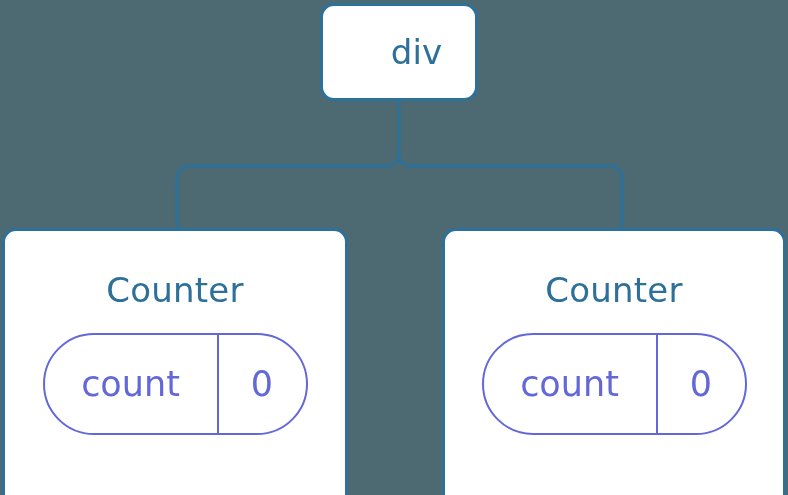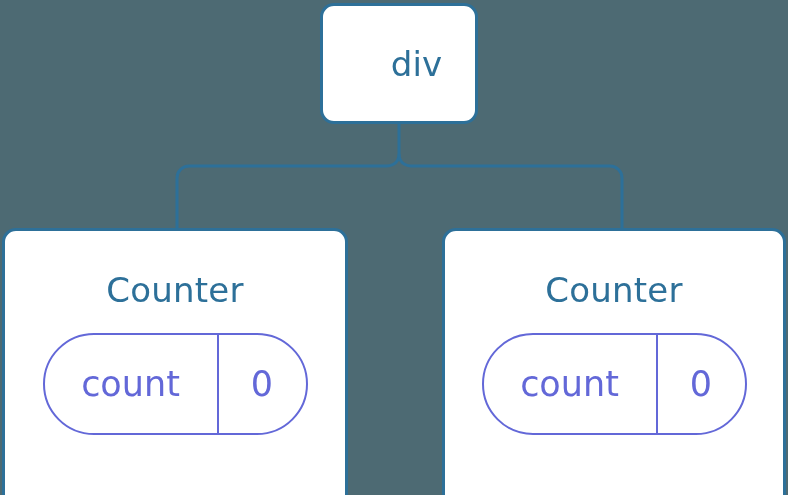--- a/index.html
+++ b/index.html
@@ -34,21 +34,21 @@
     border-radius: 14px;
     box-sizing: border-box;
     display: flex;
     flex-direction: column;
     align-items: center;
   }
   #node-div {
     left: 320px;
     top: 3px;
     width: 158px;
-    height: 121px;
+    height: 98px;
     justify-content: center;
     padding-left: 35px;
   }
   .node-title {
     color: #2d7099;
     line-height: 1;
     white-space: nowrap;
     letter-spacing: 0.2px;
   }
   #node-div .node-title {

